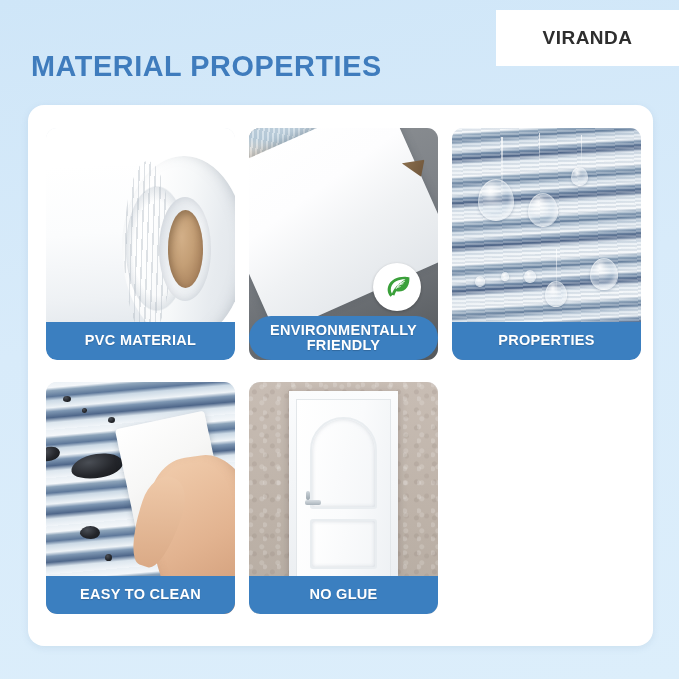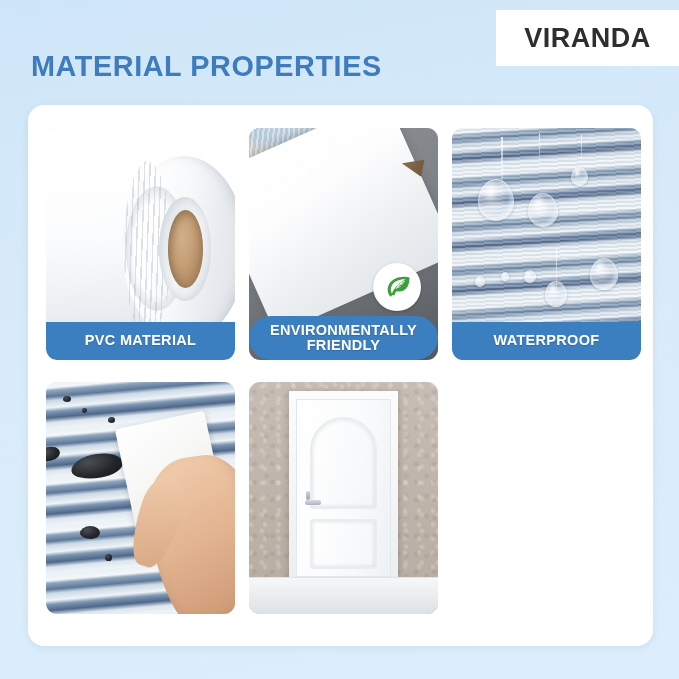--- a/index.html
+++ b/index.html
@@ -24,21 +24,21 @@
     width: 183px;
     height: 56px;
     background: #ffffff;
     display: flex;
     align-items: center;
     justify-content: center;
   }
   .brand-badge .brand-text {
     font-family: "Liberation Sans", sans-serif;
     font-weight: bold;
-    font-size: 27px;
+    font-size: 19px;
     letter-spacing: 0.5px;
     color: #2e2e2e;
   }
 
   
   .page-title {
     position: absolute;
     top: 49px;
     left: 31px;
     font-family: "Liberation Sans", sans-serif;
@@ -466,46 +466,48 @@
         <div class="trail" style="left:55%;top:52%;height:20%"></div>
         <div class="drop" style="left:14%;top:22%;width:36px;height:42px"></div>
         <div class="drop" style="left:40%;top:28%;width:30px;height:34px"></div>
         <div class="drop" style="left:63%;top:17%;width:17px;height:19px"></div>
         <div class="drop" style="left:73%;top:56%;height:32px;width:28px"></div>
         <div class="drop" style="left:49%;top:66%;width:22px;height:26px"></div>
         <div class="drop" style="left:12%;top:64%;width:10px;height:11px"></div>
         <div class="drop" style="left:26%;top:62%;width:8px;height:9px"></div>
         <div class="drop" style="left:38%;top:61%;width:12px;height:13px"></div>
       </div>
-      <div class="card-label">WATERPROOF</div>
+      <div class="card-label">PROPERTIES</div>
     </div>
 
     <div class="card">
       <div class="card-media m-clean">
         <div class="stain" style="left:13%;top:31%;width:52px;height:24px;transform:rotate(-9deg)"></div>
         <div class="stain" style="left:-4%;top:28%;width:22px;height:14px;transform:rotate(-14deg)"></div>
         <div class="stain" style="left:18%;top:62%;width:20px;height:13px"></div>
         <div class="stain" style="left:31%;top:74%;width:7px;height:7px"></div>
         <div class="stain" style="left:9%;top:6%;width:8px;height:6px"></div>
         <div class="stain" style="left:19%;top:11%;width:5px;height:5px"></div>
         <div class="stain" style="left:33%;top:15%;width:7px;height:6px"></div>
         <div class="stain" style="left:46%;top:20%;width:11px;height:8px"></div>
         <div class="wipe-cloth"></div>
         <div class="clean-hand"></div>
         <div class="clean-thumb"></div>
       </div>
+      <div class="card-label">EASY TO CLEAN</div>
     </div>
 
     <div class="card">
       <div class="card-media m-door">
         <div class="door-frame">
           <div class="door-leaf">
             <div class="door-panel top"></div>
             <div class="door-panel bot"></div>
             <div class="door-handle"></div>
           </div>
         </div>
         <div class="skirting"></div>
       </div>
+      <div class="card-label">NO GLUE</div>
     </div>
 
   </div>
 </div>
 
 </body></html>

